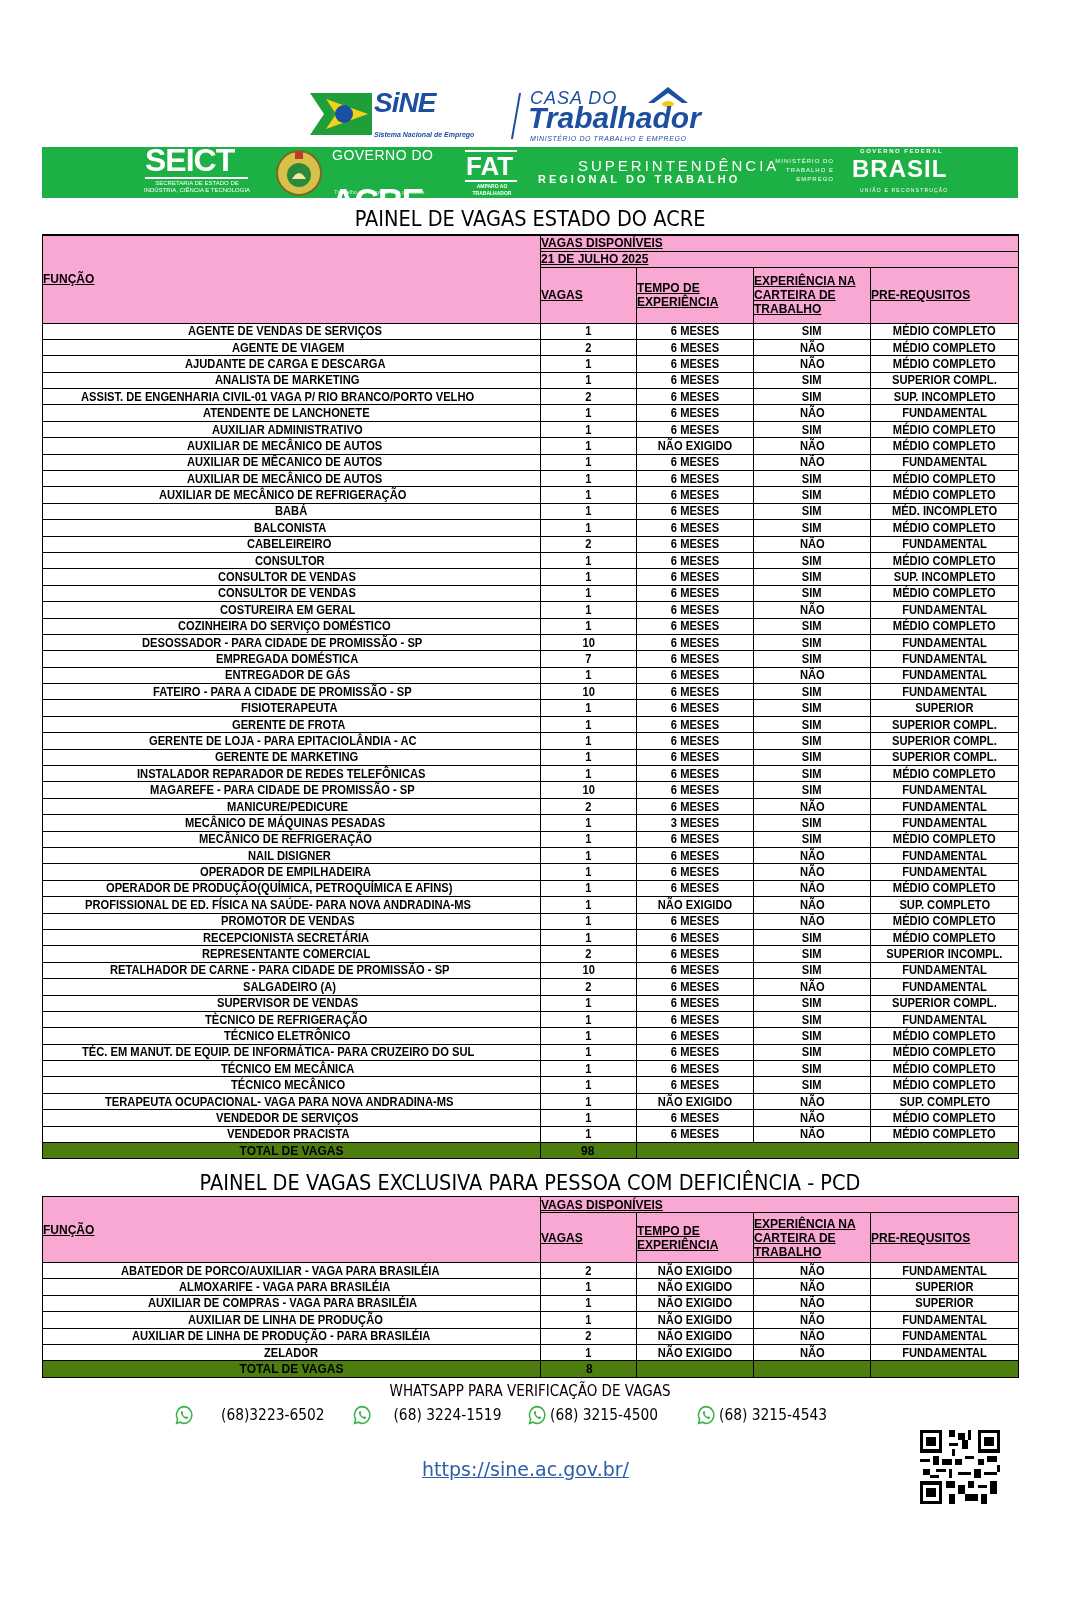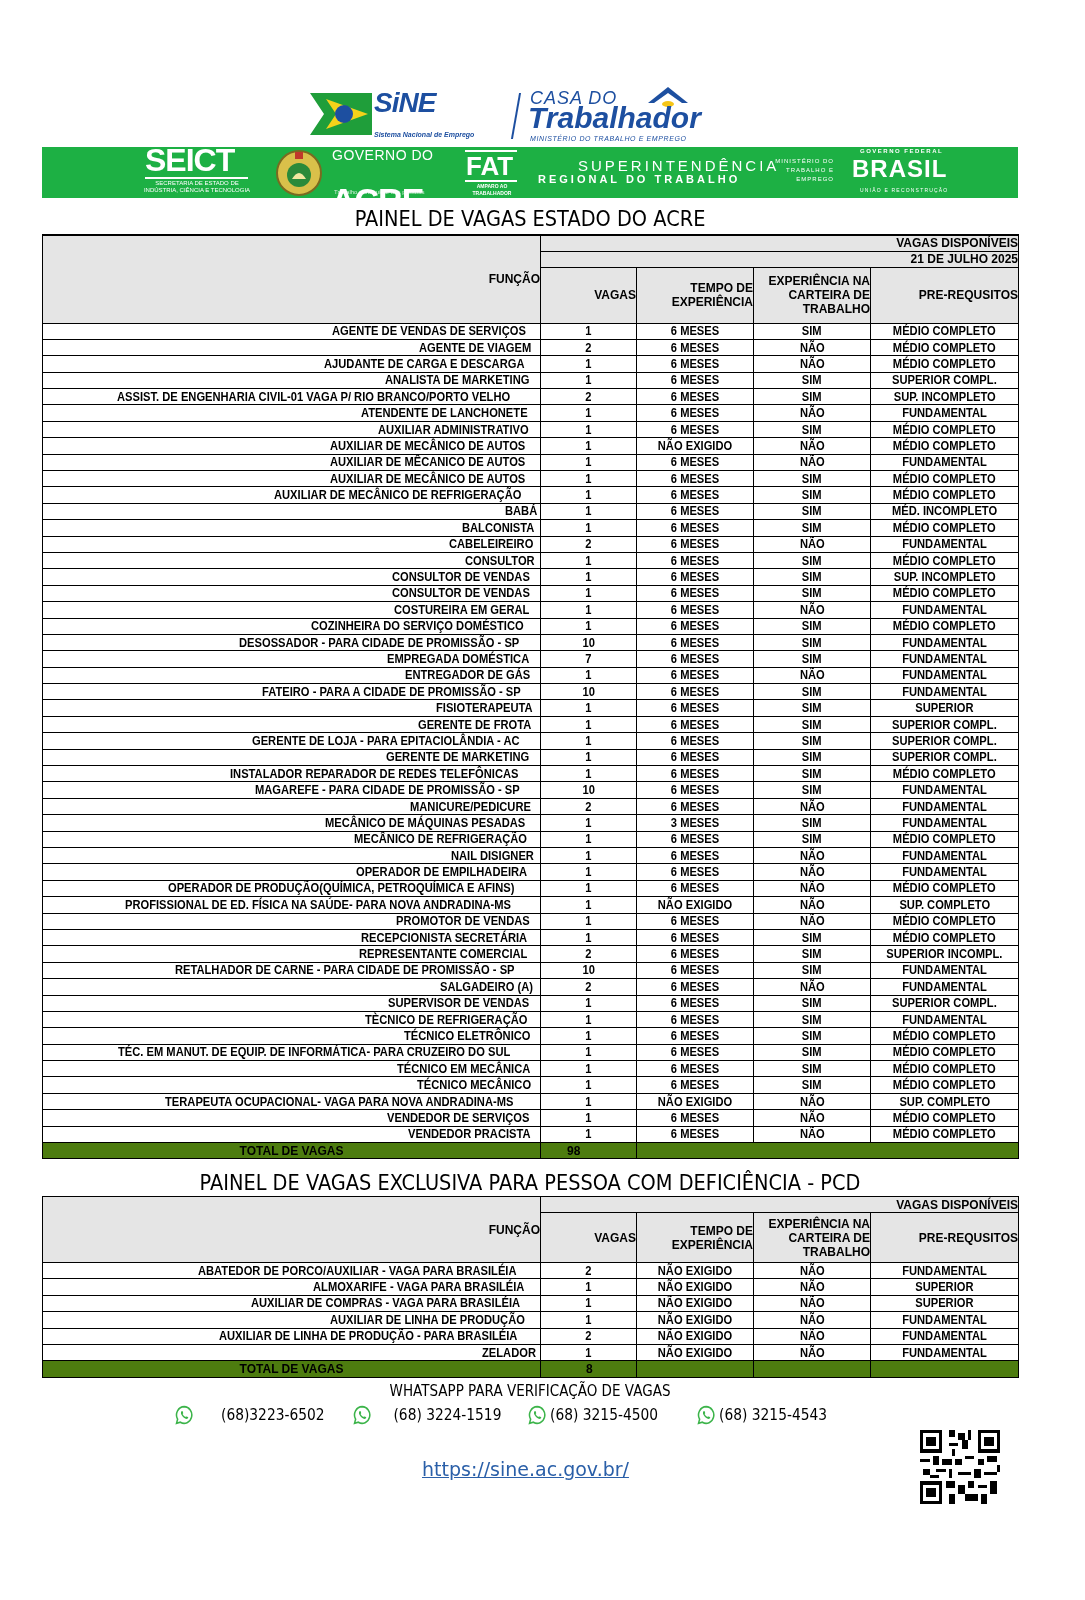--- a/index.html
+++ b/index.html
@@ -33,23 +33,23 @@
   .min { position:absolute; left:712px; top:10px; width:80px; font-size:6px; text-align:right; line-height:9px; letter-spacing:1px; }
   .gf { position:absolute; left:818px; top:1px; font-size:6px; font-weight:bold; letter-spacing:1.5px; }
   .brasil { position:absolute; left:810px; top:8px; font-size:24px; font-weight:bold; letter-spacing:1px; }
   .uniao { position:absolute; left:818px; top:40px; font-size:5px; letter-spacing:1.2px; }
 
   
   .panel-title { position:absolute; left:42px; width:976px; text-align:center; font-family:"DejaVu Sans", sans-serif; font-weight:normal; letter-spacing:0px; transform:scaleX(0.88); transform-origin:center; }
   .t1-title { top:206px; font-size:22px; }
   table.vagas { position:absolute; left:42px; width:976px; border-collapse:collapse; table-layout:fixed; font-family:"Liberation Sans", sans-serif; }
   table.vagas td, table.vagas th { border:1px solid #000; padding:0; font-size:12px; font-weight:bold; line-height:14px; overflow:hidden; white-space:nowrap; }
-  table.vagas th { background:#e5e5e5; text-align:right; white-space:normal; }
+  table.vagas th { background:#f9a8d4; text-align:left; white-space:normal;text-decoration:underline; }
   table.vagas td { height:15.4px; text-align:center; }
-  table.vagas td.func { text-align:right; padding-left:2px; }
+  table.vagas td.func { text-align:center; padding-left:2px; }
   .t1 { top:234px; border-top:2px solid #000; }
   .total-row td { background:#4d7c0f; }
   .t2-title { top:1170px; font-size:22px; }
   .t2 { top:1196px; }
   .compressed { display:inline-block; transform:scaleX(0.93); transform-origin:left center; }
   .compressed-c { display:inline-block; transform:scaleX(0.93); transform-origin:center; }
 
   
   .wa-title { position:absolute; left:0; width:1060px; top:1382px; text-align:center; font-family:"DejaVu Sans", sans-serif; font-size:15px; transform:scaleX(0.9); }
   .phones { position:absolute; top:1405px; left:0; width:866px; height:22px; }
@@ -477,21 +477,21 @@
         <td class="func"><span class="compressed">VENDEDOR PRACISTA</span></td>
         <td><span class="compressed-c">1</span></td>
         <td><span class="compressed-c">6 MESES</span></td>
         <td><span class="compressed-c">NÃO</span></td>
         <td><span class="compressed-c">MÉDIO COMPLETO</span></td>
       </tr>
     </tbody>
   <tfoot>
     <tr class="total-row">
       <td style="text-align:center">TOTAL DE VAGAS</td>
-      <td style="text-align:left;padding-left:26px">98</td>
+      <td style="text-align:left;padding-left:40px">98</td>
       <td colspan="3"></td>
     </tr>
   </tfoot>
 </table>
 
 <div class="panel-title t2-title">PAINEL DE VAGAS EXCLUSIVA PARA PESSOA COM DEFICIÊNCIA - PCD</div>
 
 <table class="vagas t2">
   <colgroup>
     <col style="width:498px">

